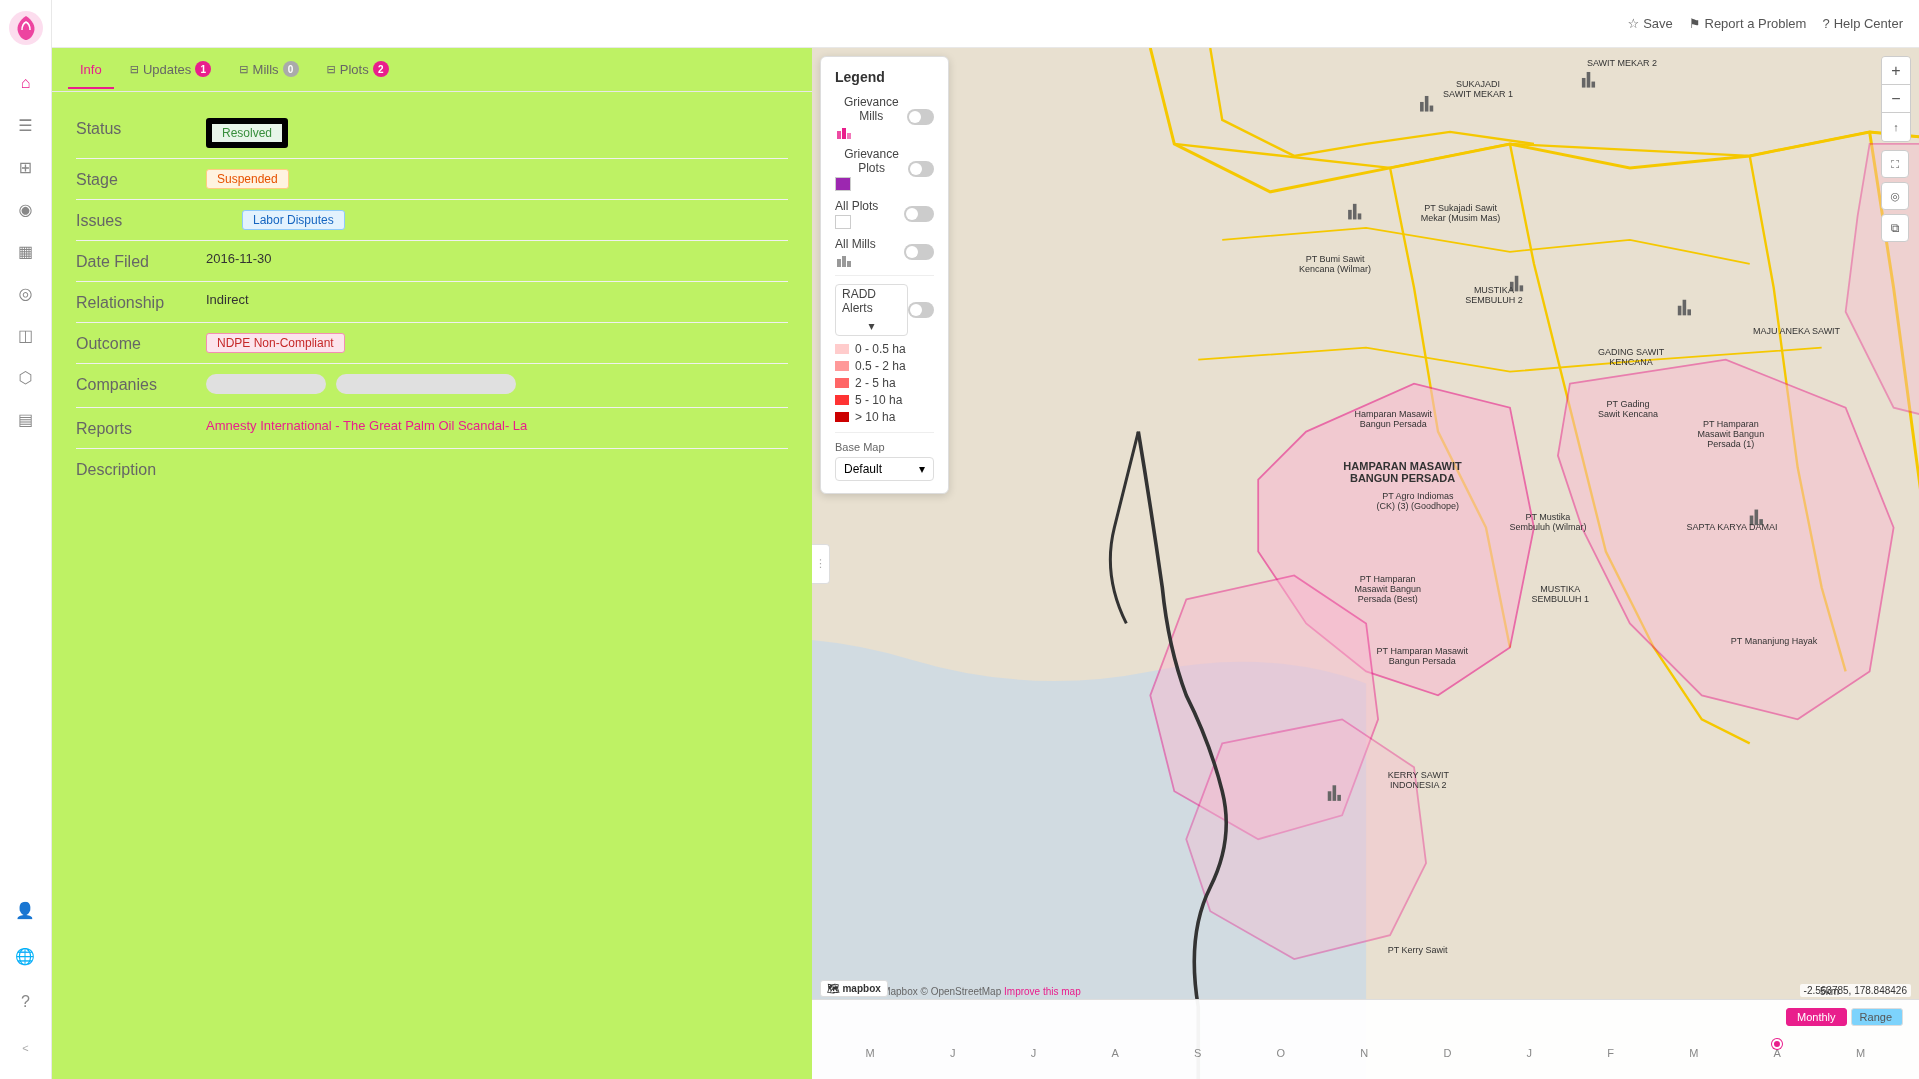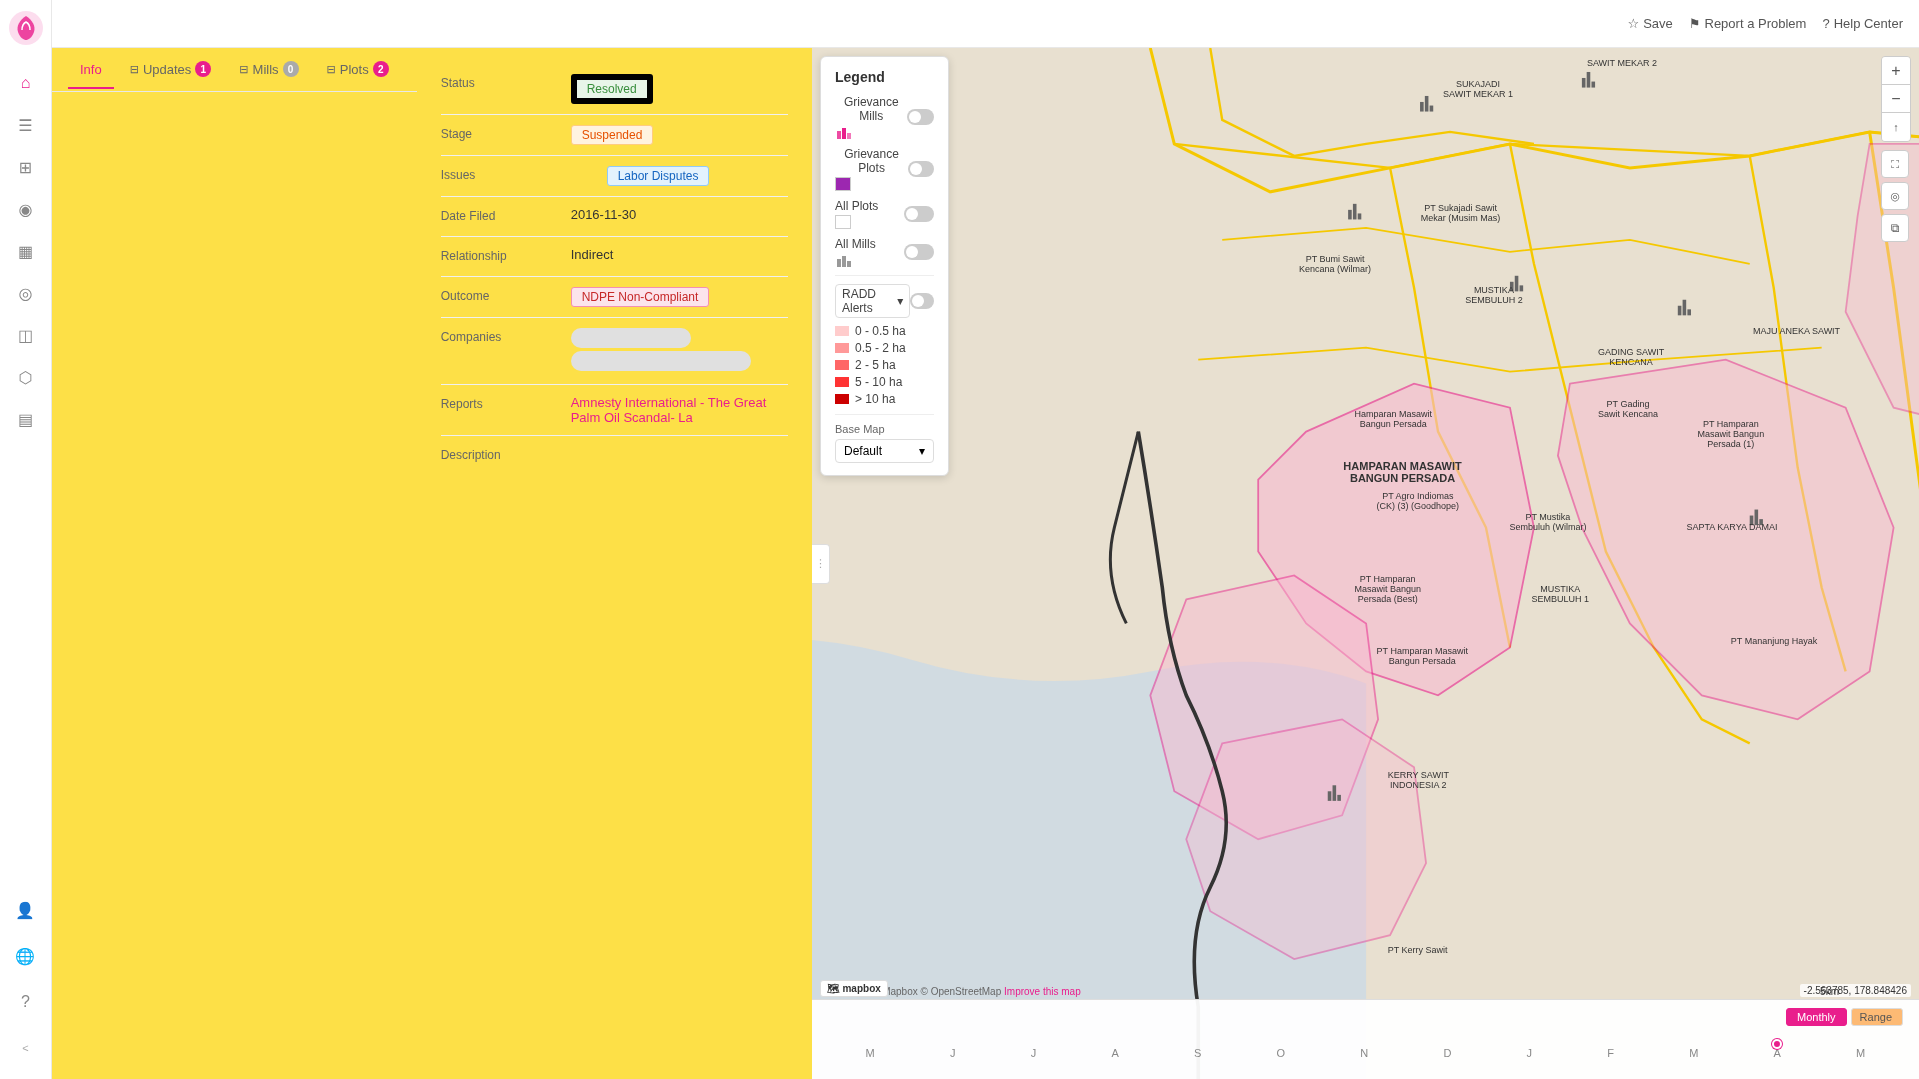--- a/index.html
+++ b/index.html
@@ -81,23 +81,23 @@
     
     .content-area {
       flex: 1;
       display: flex;
       overflow: hidden;
     }
 
     
     .left-panel {
       width: 760px;
-      background: #fde047;
-      display: flex;
-      flex-direction: row;
+      background: #bef264;
+      display: flex;
+      flex-direction: column;
       overflow: hidden;
     }
 
     
     .tabs {
       display: flex;
       align-items: center;
       border-bottom: 1px solid #e8e8e8;
       padding: 0 16px;
       gap: 4px;
@@ -142,21 +142,21 @@
       display: flex;
       align-items: flex-start;
       padding: 10px 0;
       border-bottom: 1px solid #f0f0f0;
       min-height: 40px;
     }
     .info-row:last-child { border-bottom: none; }
     .info-label {
       width: 130px;
       color: #666;
-      font-size: 12px;
+      font-size: 16px;
       flex-shrink: 0;
       padding-top: 2px;
     }
     .info-value {
       flex: 1;
       color: #333;
       font-size: 13px;
     }
     .badge {
       display: inline-block;
@@ -251,20 +251,21 @@
     .radd-dropdown {
       display: flex;
       align-items: center;
       gap: 4px;
       font-size: 12px;
       color: #444;
       border: 1px solid #ddd;
       border-radius: 4px;
       padding: 2px 6px;
       cursor: pointer;
+      flex-direction: column;
     }
     .radd-legend-item {
       display: flex;
       align-items: center;
       gap: 6px;
       margin-bottom: 3px;
     }
     .radd-swatch {
       width: 14px;
       height: 10px;
@@ -345,21 +346,21 @@
       border-radius: 3px;
       font-size: 11px;
       cursor: pointer;
       border: 1px solid #ddd;
     }
     .timeline-btn.active {
       background: #e91e8c;
       color: #fff;
       border-color: #e91e8c;
     }
-    .timeline-btn.inactive { background: #fdba74; color: #555; padding-left: 8px; }
+    .timeline-btn.inactive { background: #7dd3fc; color: #555; padding-left: 8px; }
     .timeline-month {
       font-size: 11px;
       color: #888;
     }
     .timeline-marker {
       width: 10px;
       height: 10px;
       border-radius: 50%;
       background: #e91e8c;
       border: 2px solid #fff;

